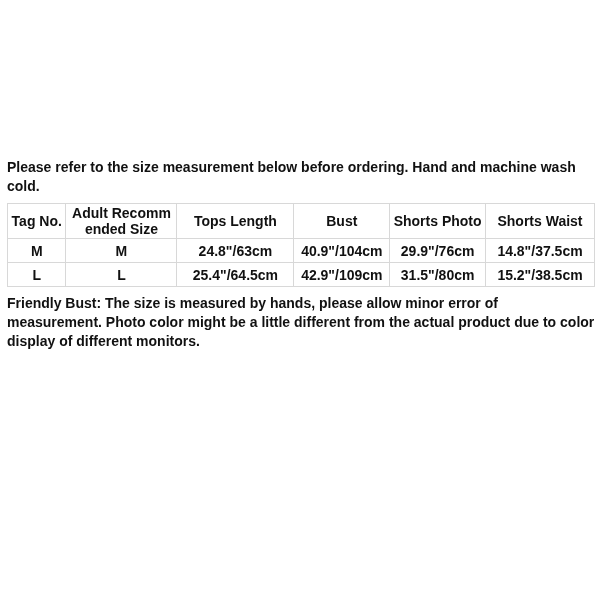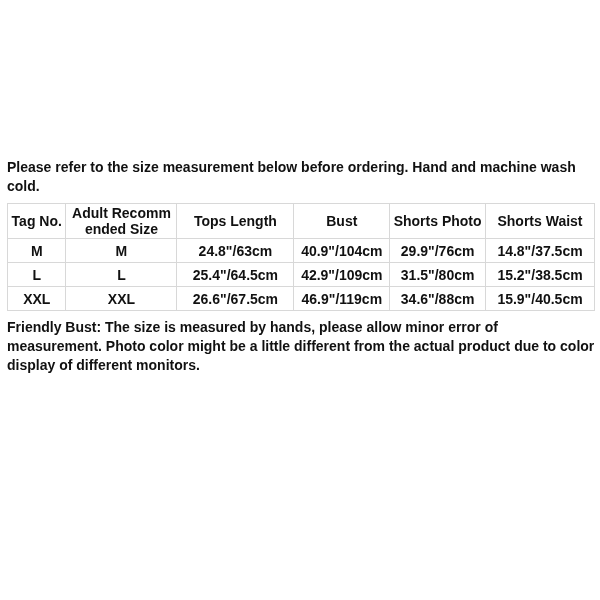--- a/index.html
+++ b/index.html
@@ -113,27 +113,19 @@
           <td>14.8"/37.5cm</td>
         </tr>
         <tr>
           <td>L</td>
           <td>L</td>
           <td>25.4"/64.5cm</td>
           <td>42.9"/109cm</td>
           <td>31.5"/80cm</td>
           <td>15.2"/38.5cm</td>
         </tr>
-        <tr>
-          <td>XXL</td>
-          <td>XXL</td>
-          <td>26.6"/67.5cm</td>
-          <td>46.9"/119cm</td>
-          <td>34.6"/88cm</td>
-          <td>15.9"/40.5cm</td>
-        </tr>
       </tbody>
     </table>
 
     <p class="tips"><span>Friendly Bust:</span> <span>The size is measured by hands, please allow minor error of measurement. Photo color might be a little different from the actual product due to color display of different monitors.</span></p>
 
   </div>
 </div>
 
 </body></html>

